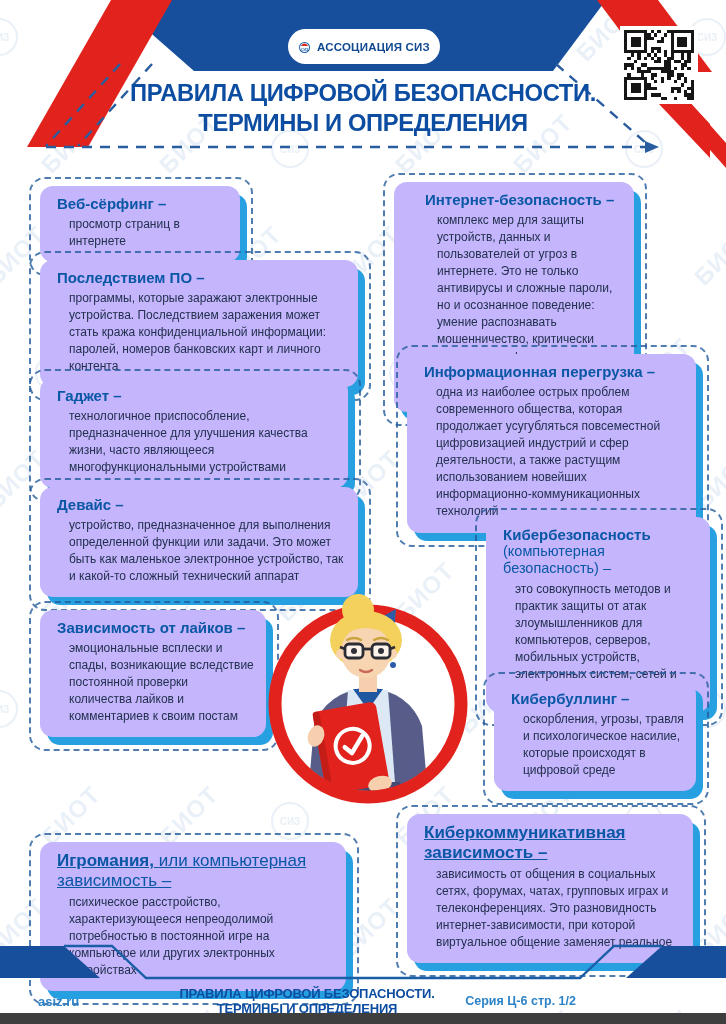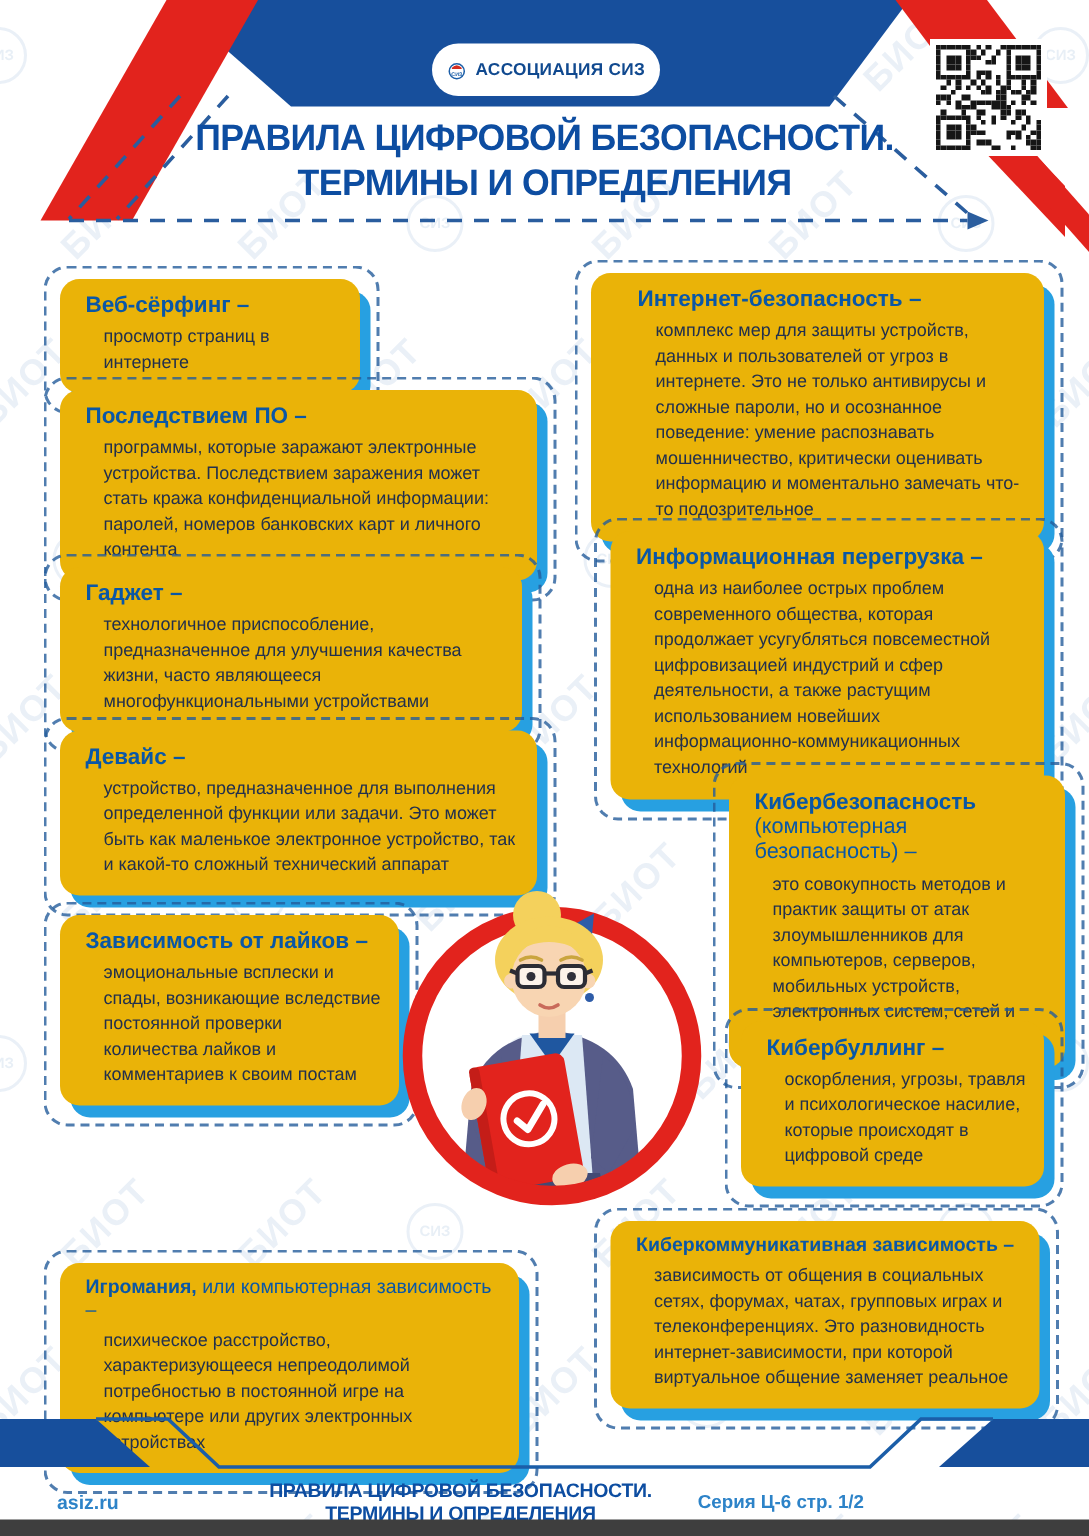--- a/index.html
+++ b/index.html
@@ -20,38 +20,38 @@
       border-radius:18px;z-index:3;display:flex;align-items:center;gap:6px;padding:0 10px;box-sizing:border-box;}
   #logo-text{font-size:11.5px;font-weight:700;color:#10498f;letter-spacing:.2px;white-space:nowrap;}
   #qr{position:absolute;left:620px;top:26px;width:78px;height:78px;background:#ffffff;z-index:3;
       padding:4px;box-sizing:border-box;}
   #qr-grid{width:70px;height:70px;display:grid;grid-template-columns:repeat(21,1fr);grid-template-rows:repeat(21,1fr);}
   #qr-grid div.on{background:#161616;}
   #page-title{position:absolute;left:0;top:78px;width:726px;text-align:center;z-index:3;
       color:#0d4da1;font-weight:800;font-size:24.5px;line-height:1.22;letter-spacing:-0.4px;
       transform:scaleX(.97);}
   
-  .card{position:absolute;z-index:2;background:#eab308;border-radius:13px;
+  .card{position:absolute;z-index:2;background:#c4b5fd;border-radius:13px;
         box-shadow:7px 8px 0 0 #27a0e1;padding:9px 12px 12px 17px;box-sizing:border-box;}
   .card::before{content:"";position:absolute;left:-11px;top:-9px;right:-13px;bottom:-14px;
         border:2px dashed rgba(37,93,155,.8);border-radius:16px;z-index:-1;}
   .c-title{color:#0a57a6;font-weight:700;font-size:15px;line-height:1.15;margin-bottom:4px;}
   .c-title .tr{font-weight:400;}
-  .tight .c-title{font-size:13px;}
+  .tight .c-title{font-size:17px;text-decoration:underline;}
   .rest-block .c-title .tr{display:block;font-size:14.5px;}
   .c-body{color:#22304d;font-size:12px;line-height:1.42;margin-left:12px;font-weight:500;}
   
   .l1{left:40px;top:186px;width:200px;}
   .l2{left:40px;top:260px;width:318px;}
   .l3{left:40px;top:378px;width:308px;}
   .l4{left:40px;top:487px;width:318px;}
   .l5{left:40px;top:610px;width:226px;}
   .l6{left:40px;top:744px;width:216px;}
   .l7{left:40px;top:842px;width:306px;}
-  .r1{left:394px;top:182px;width:302px;padding-left:31px;}
+  .r1{left:394px;top:182px;width:240px;padding-left:31px;}
   .r2{left:407px;top:354px;width:289px;}
   .r3{left:486px;top:517px;width:224px;}
   .r4{left:494px;top:681px;width:202px;}
   .r5{left:407px;top:814px;width:286px;}
   
   #illus{position:absolute;left:256px;top:586px;z-index:3;}
   
   #ftr-svg{position:absolute;left:0;top:940px;z-index:2;}
   #ftr-row{position:absolute;left:0;top:986px;width:614px;z-index:3;display:flex;align-items:center;
       padding:0 38px;box-sizing:border-box;}

